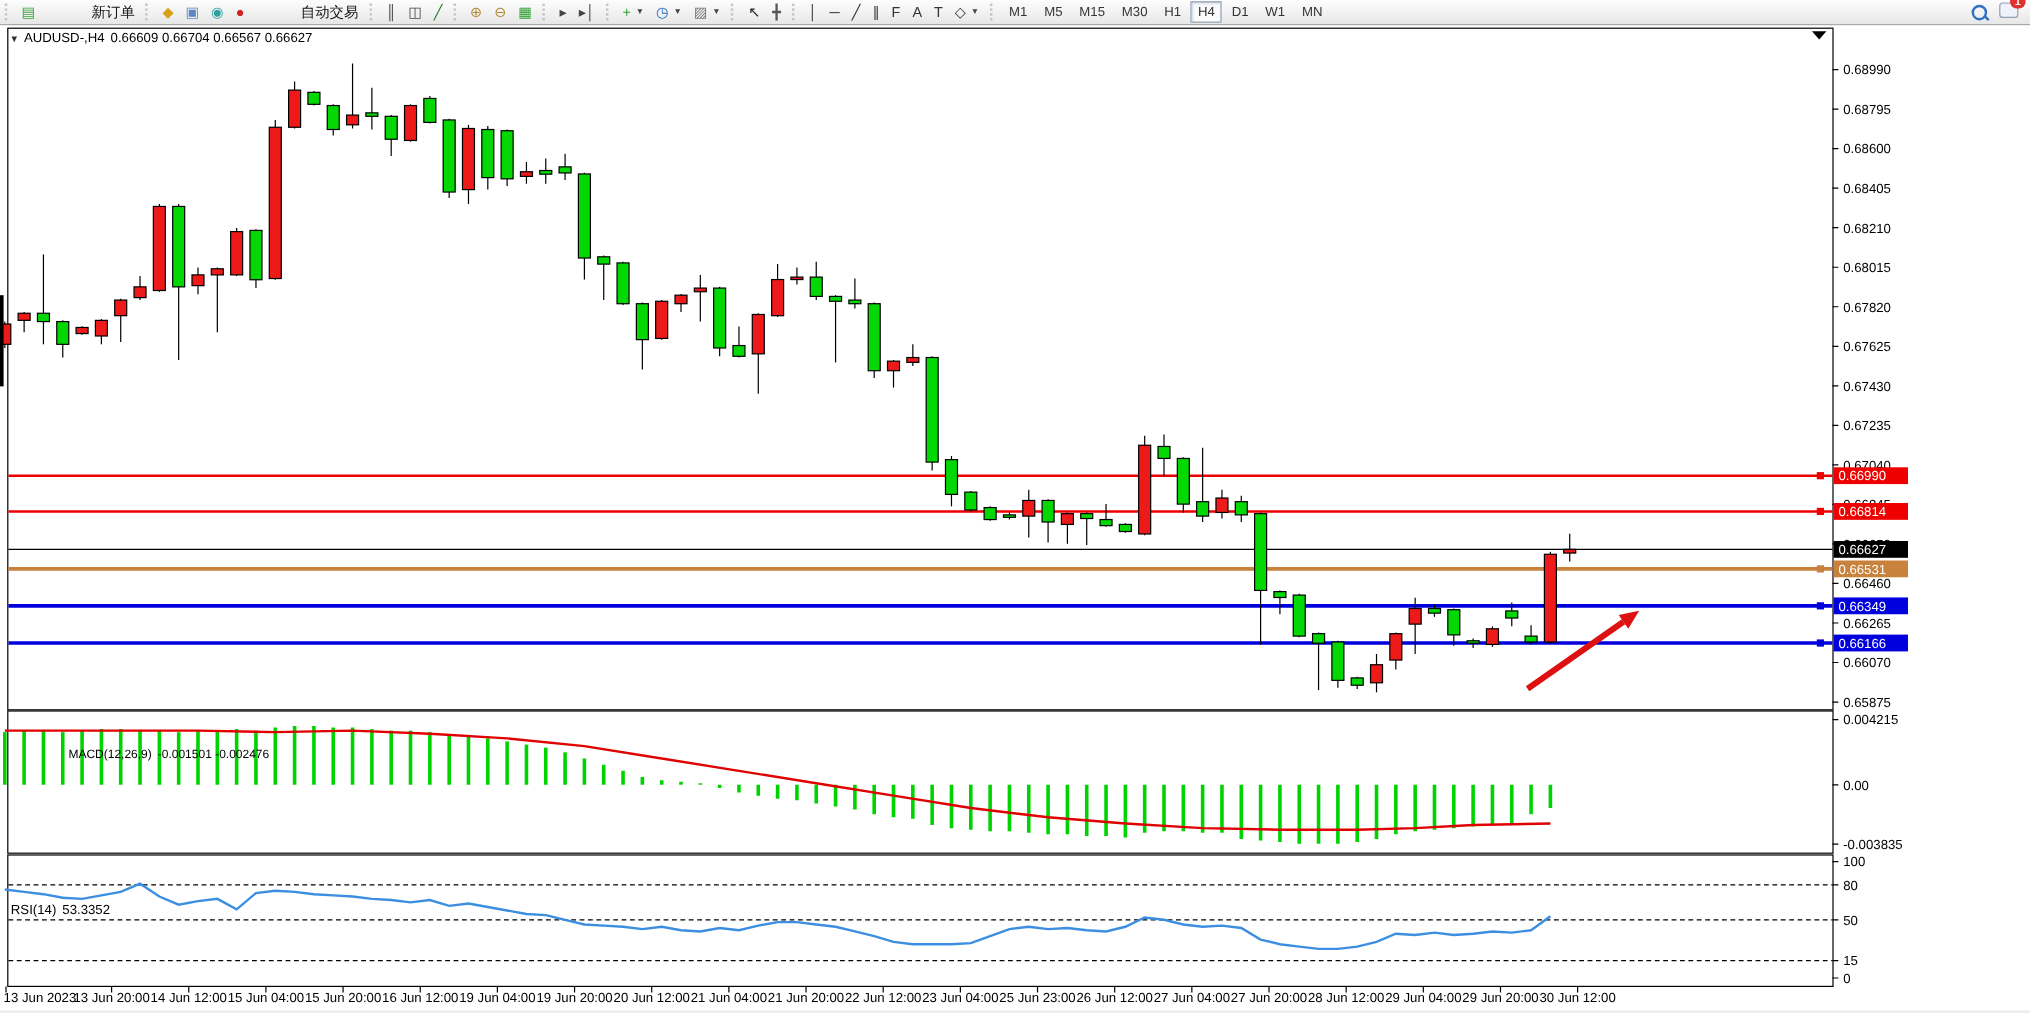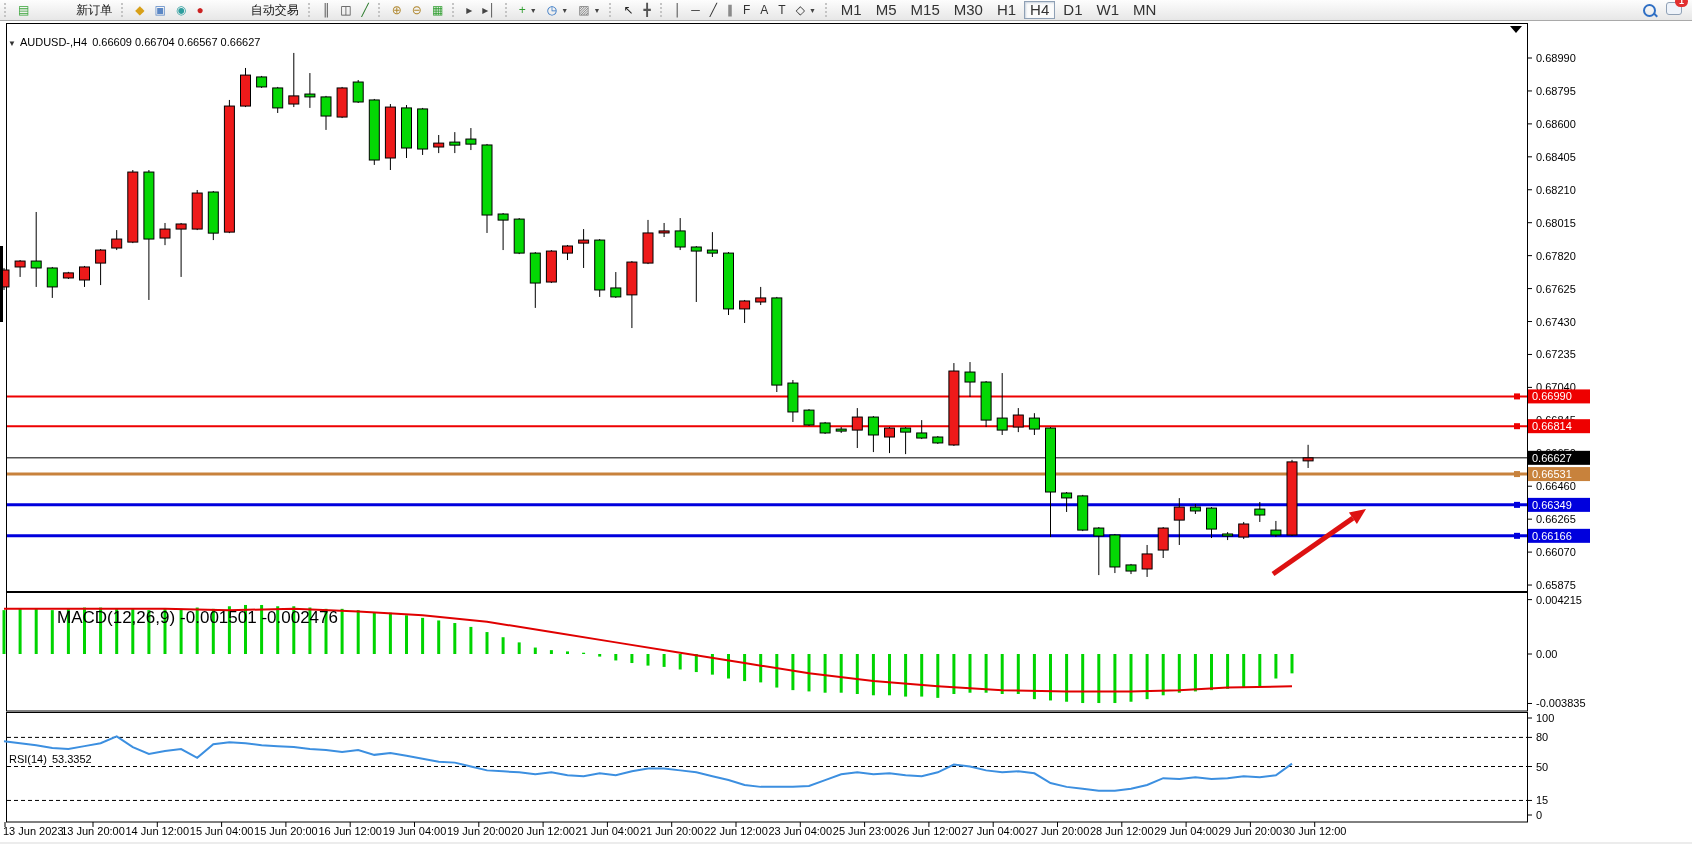--- a/index.html
+++ b/index.html
@@ -3,30 +3,30 @@
 <meta charset="utf-8">
 <style>
   html,body{margin:0;padding:0;}
   body{width:1692px;height:844px;overflow:hidden;background:#ececec;font-family:"Liberation Sans",sans-serif;position:relative;}
   #toolbar{position:absolute;left:0;top:0;width:1692px;height:20px;background:linear-gradient(#fdfdfd,#e7e7e7);border-bottom:1px solid #a9a9a9;display:flex;align-items:center;font-size:12px;color:#222;z-index:10;}
   .tb-sep{width:3px;height:14px;border-left:2px dotted #c4c4c4;margin:0 4px;}
   .tb-btn{display:flex;align-items:center;gap:3px;padding:0 4px;height:17px;border:1px solid transparent;border-radius:2px;white-space:nowrap;}
   .tb-btn .glyph{font-size:12px;line-height:16px;}
   .tb-btn .caret{font-size:7px;color:#444;margin-left:1px;}
   .tb-label{font-size:12px;color:#111;margin-left:44px;}
-  .tf-btn{padding:0 5px;height:16px;line-height:16px;font-size:15px;color:#333;border:1px solid transparent;margin:0 1px;}
+  .tf-btn{padding:0 5px;height:16px;line-height:16px;font-size:11px;color:#333;border:1px solid transparent;margin:0 1px;}
   .tf-active{background:#fbfbfb;border:1px solid #8fa0b5;box-shadow:inset 1px 1px 2px #c9d2dd;}
   #tb-right{margin-left:auto;display:flex;align-items:center;gap:10px;padding-right:10px;}
   #search-icon{width:9px;height:9px;border:2px solid #2f6fc4;border-radius:50%;position:relative;display:inline-block;}
   #search-icon::after{content:"";position:absolute;left:8px;top:8px;width:5px;height:2px;background:#2f6fc4;transform:rotate(45deg);}
   #chat-icon{width:14px;height:11px;background:#eef3fa;border:1px solid #8fa0b5;border-radius:3px;position:relative;display:inline-block;}
   #notif-badge{position:absolute;right:-6px;top:-6px;min-width:11px;height:11px;border-radius:6px;background:#e23030;color:#fff;font-size:9px;line-height:11px;text-align:center;padding:0 1px;font-weight:bold;}
-  #symbol-label{position:absolute;left:8px;top:36px;font-size:11px;color:#000;z-index:5;}
+  #symbol-label{position:absolute;left:8px;top:26px;font-size:11px;color:#000;z-index:5;}
   #symbol-label .tri{font-size:8px;color:#333;margin-right:4px;}
-  #macd-label{position:absolute;left:9px;top:608px;font-size:17px;color:#000;z-index:5;padding-left:48px;}
+  #macd-label{position:absolute;left:9px;top:624px;font-size:10px;color:#000;z-index:5;padding-left:48px;}
   #rsi-label{position:absolute;left:9px;top:714px;font-size:11px;color:#000;z-index:5;margin-top:39px;}
   .lbl-gap{margin-left:5px;}
   #plot{position:absolute;left:0;top:0;z-index:1;}
 </style>
 </head>
 <body>
 
 <div id="toolbar">
     <div class="tb-sep"></div>
     <div class="tb-btn">

